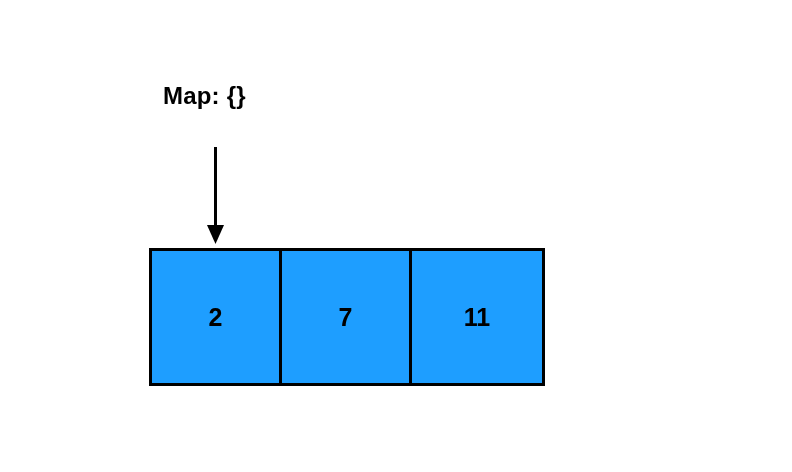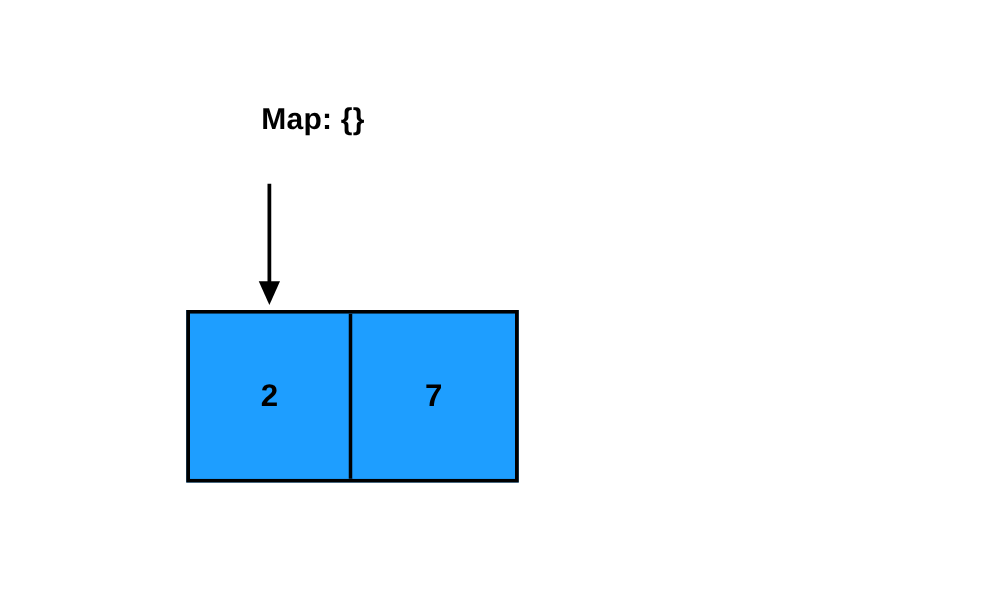--- a/index.html
+++ b/index.html
@@ -24,21 +24,20 @@
   .map-label {
     position: absolute;
     left: 163px;
     top: 84px;
     font-size: 24px;
     font-weight: bold;
     color: #000000;
     letter-spacing: 0.2px;
     white-space: nowrap;
     line-height: 1;
-    margin-left: 46px;
   }
 
   
   .pointer-arrow {
     position: absolute;
     left: 198px;
     top: 145px;
     width: 36px;
     height: 102px;
   }
@@ -84,15 +83,18 @@
     </svg>
   </div>
 
   <div class="array-row">
     <div class="array-cell">
       <span>2</span>
     </div>
     <div class="array-cell">
       <span>7</span>
     </div>
+    <div class="array-cell">
+      <span>11</span>
+    </div>
   </div>
 
 </div>
 
 </body></html>

